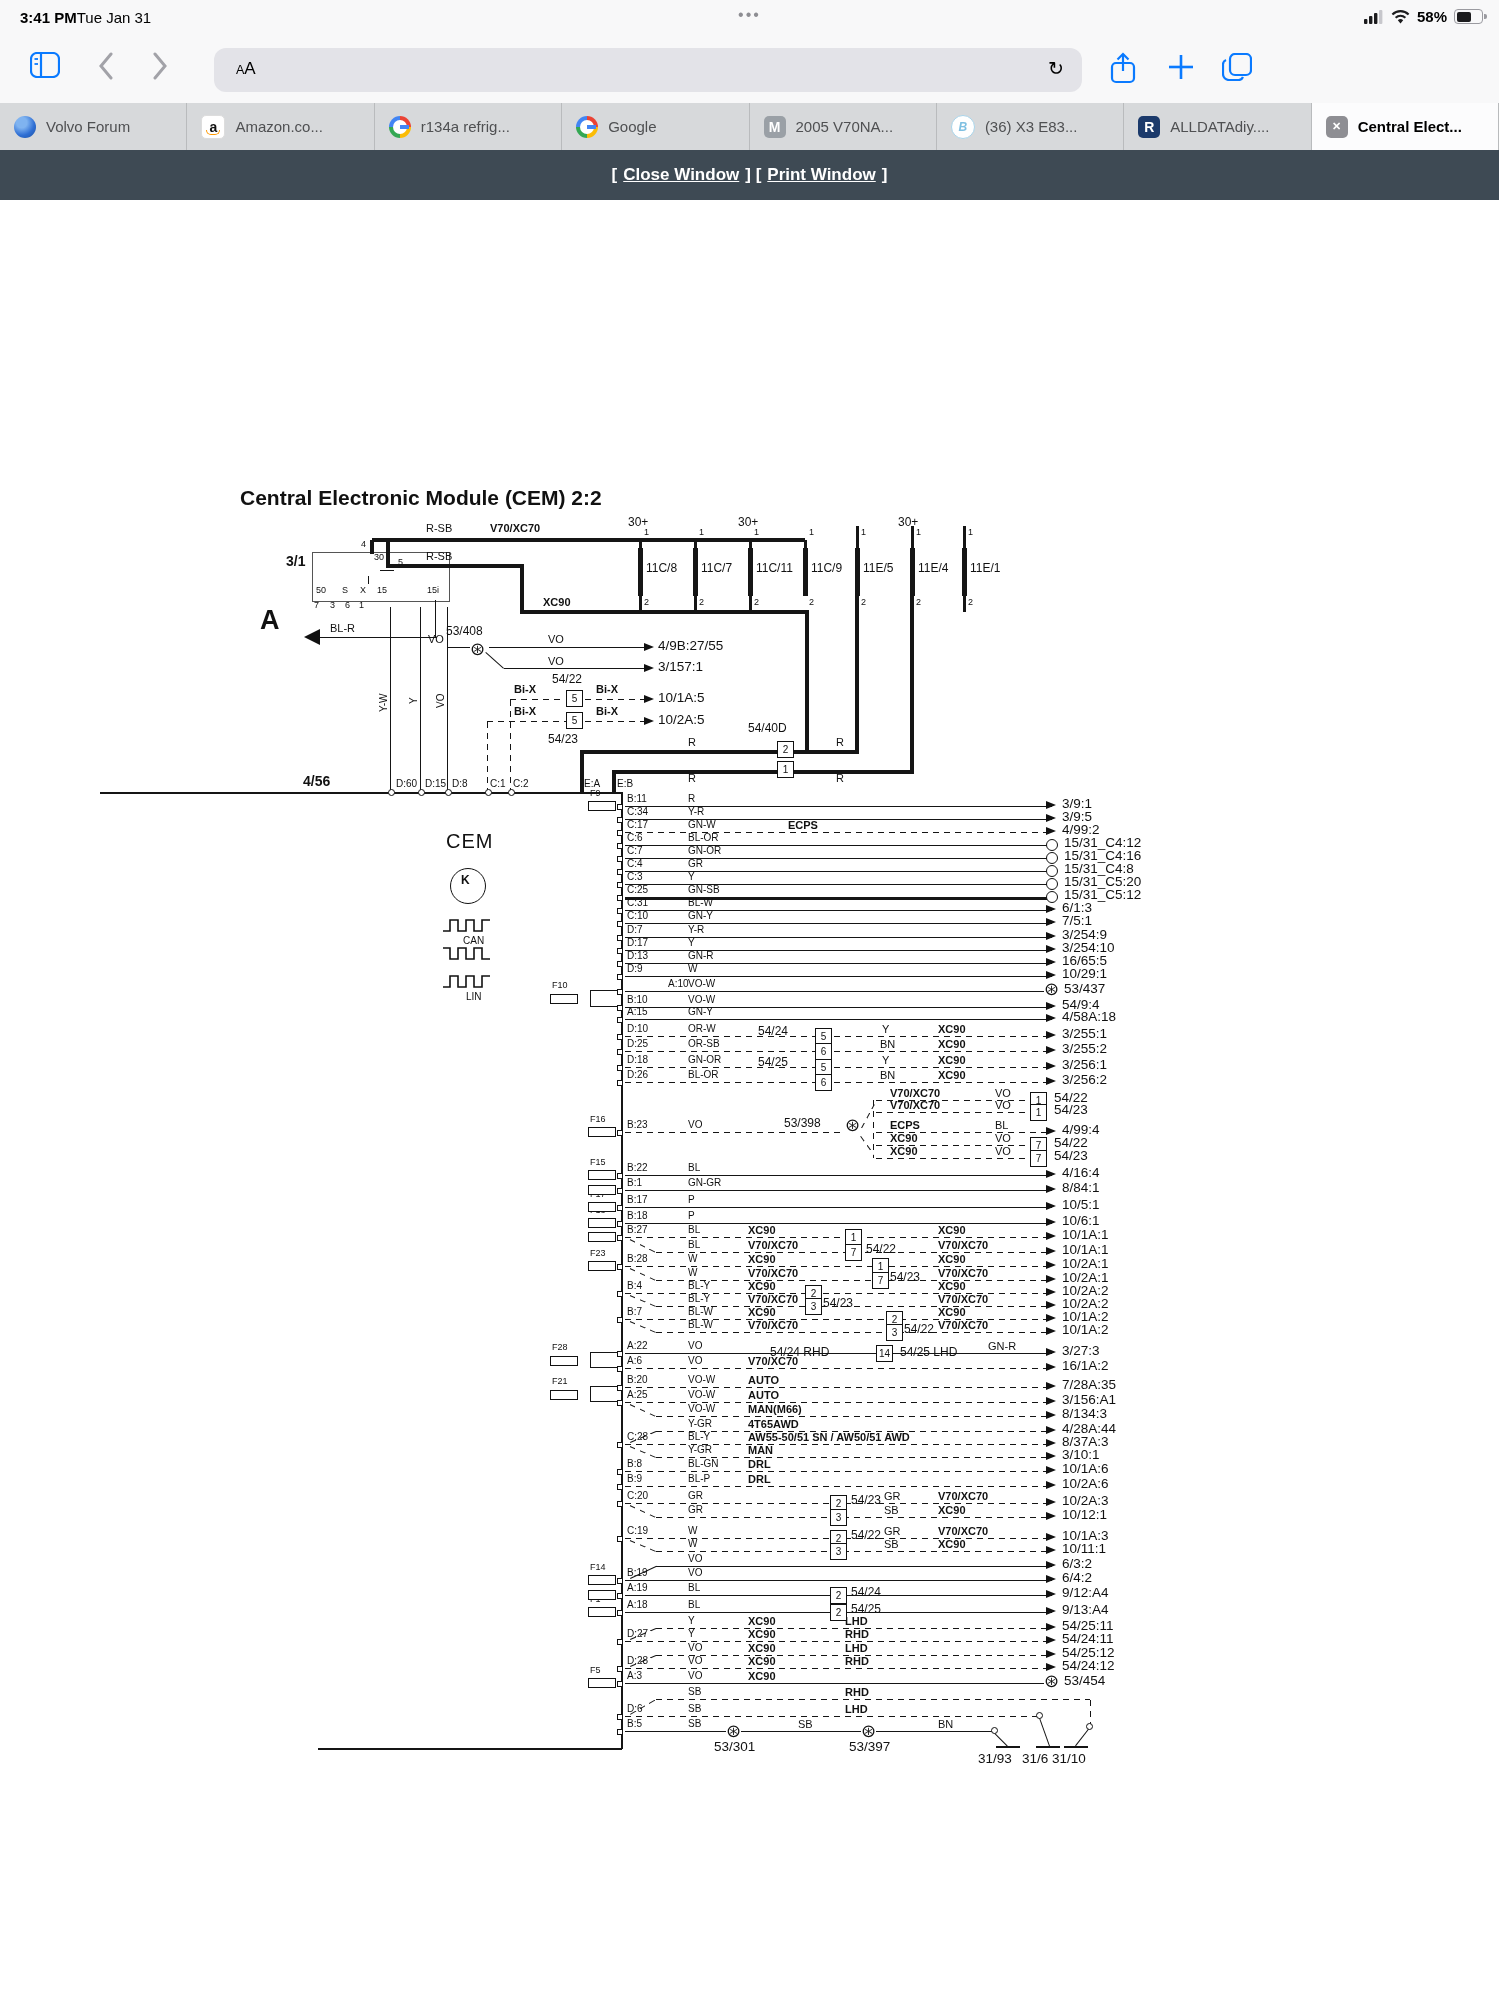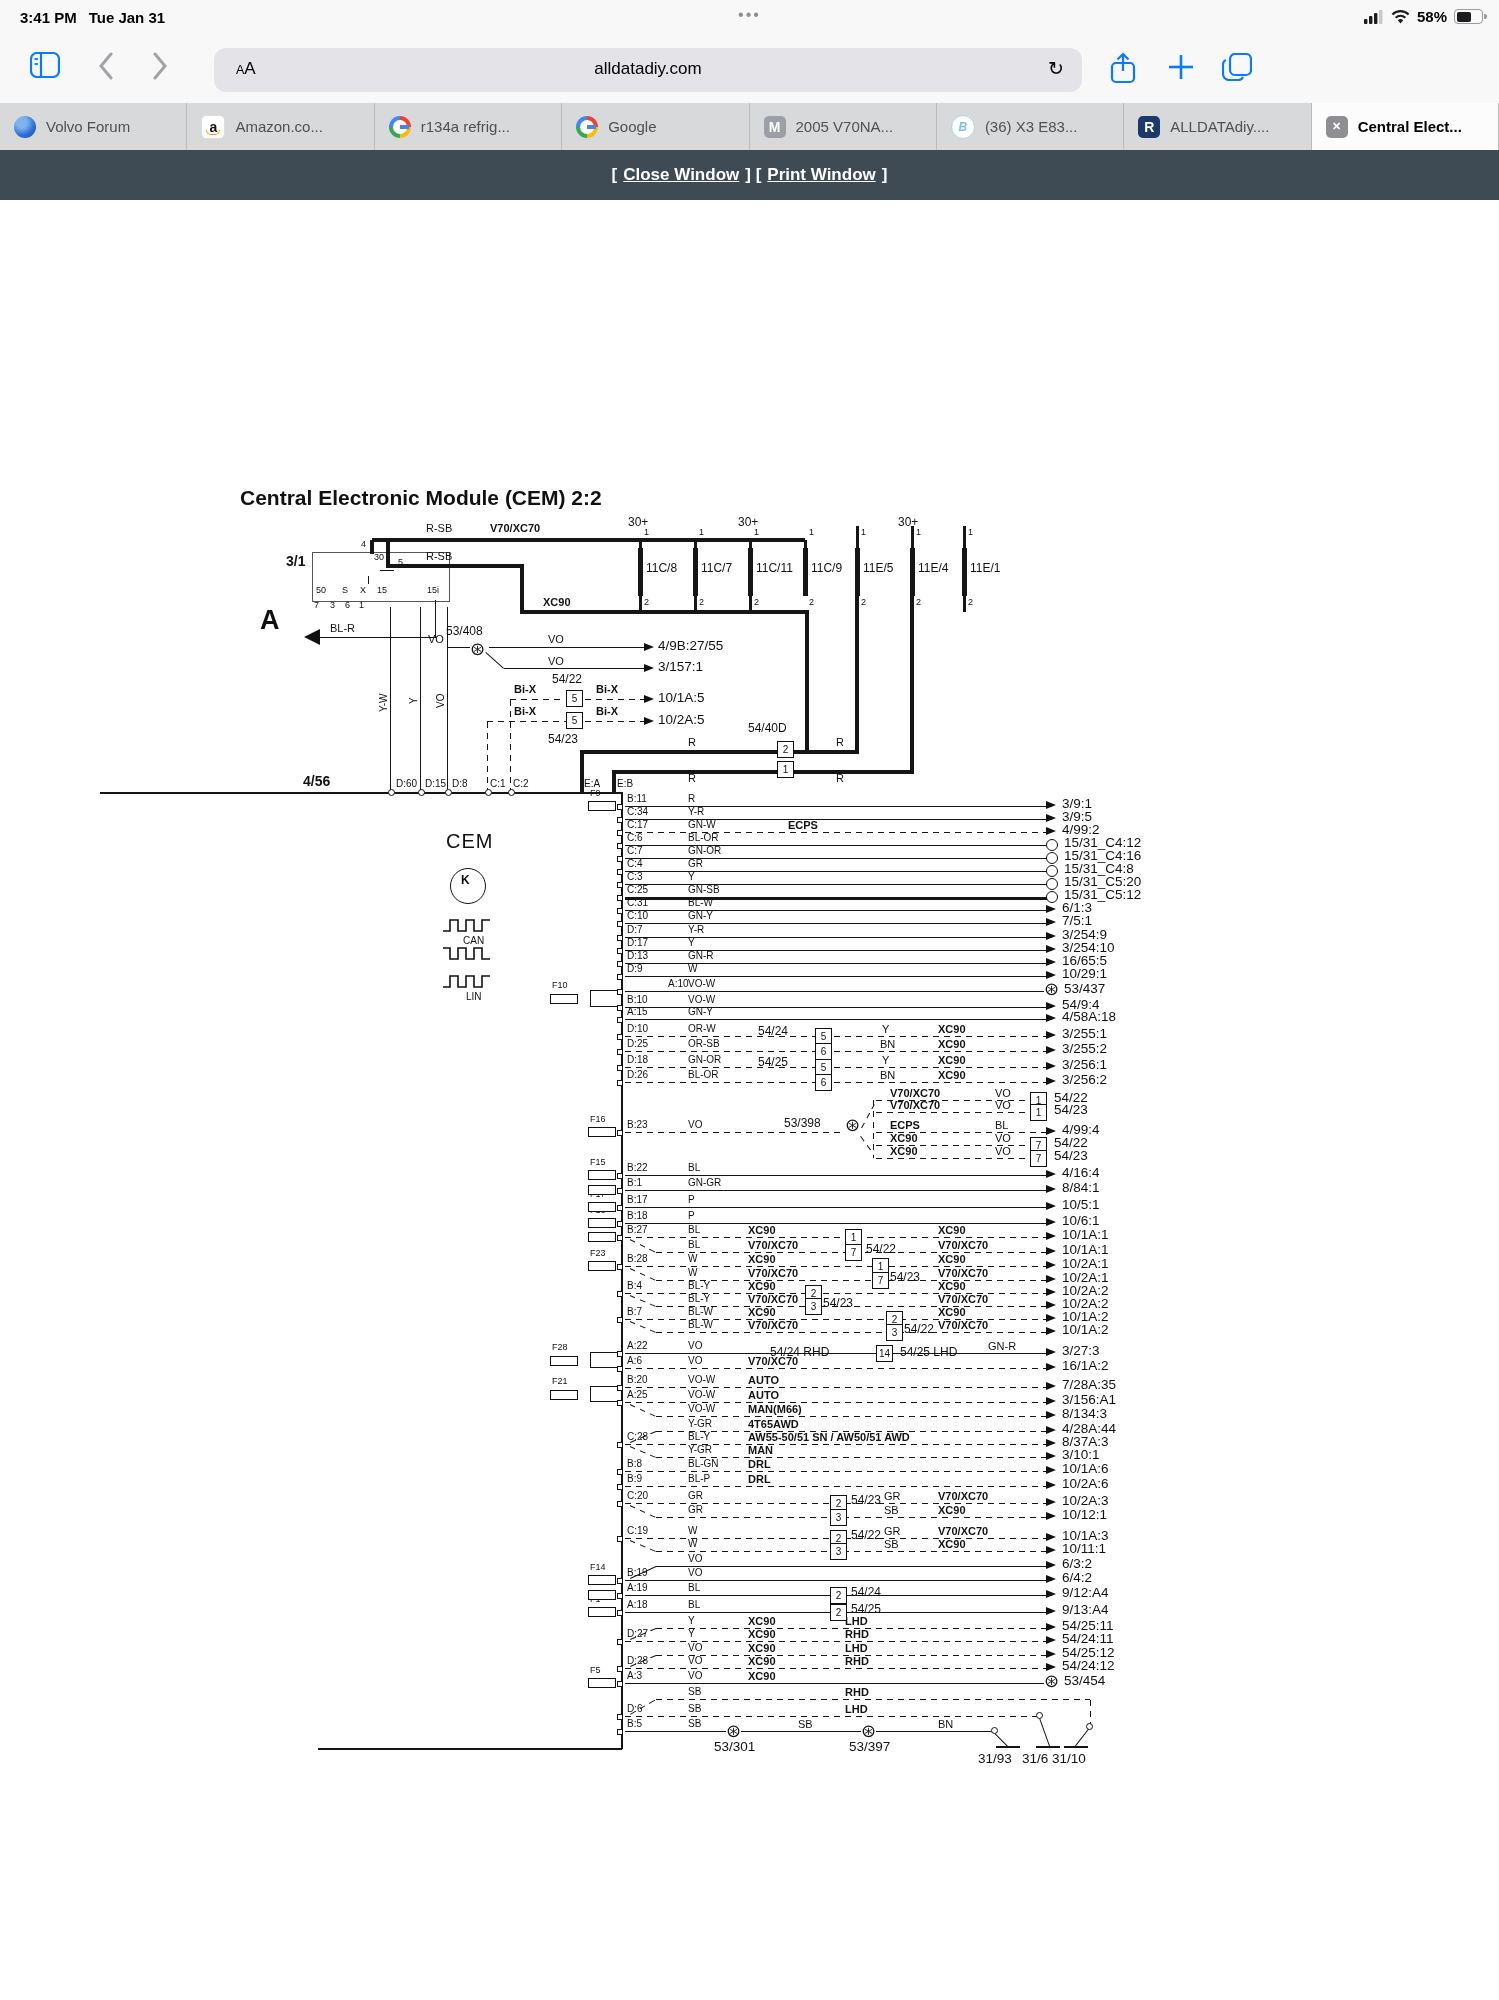--- a/index.html
+++ b/index.html
@@ -2,21 +2,21 @@
 <html><head>
 <meta charset="utf-8">
 <style>
   html,body{margin:0;padding:0;background:#fff;width:1499px;height:2000px;overflow:hidden;
     font-family:"Liberation Sans",sans-serif;-webkit-font-smoothing:antialiased;}
   #app{position:relative;width:1499px;height:2000px;background:#fff;}
 
   
   #statusbar{position:absolute;left:0;top:0;width:100%;height:40px;background:#f8f8f9;}
   .sb-left{position:absolute;left:20px;top:9px;font-size:15px;font-weight:700;color:#000;}
-  .sb-date{font-weight:700;margin-left:12px;}
+  .sb-date{font-weight:400;}
   .sb-dots{position:absolute;left:0;right:0;top:6px;text-align:center;color:#8e8e93;font-size:16px;letter-spacing:2px;}
   .sb-right{position:absolute;right:16px;top:8px;display:flex;align-items:center;gap:7px;}
   .sb-batt-pct{font-size:15px;font-weight:600;color:#000;}
   .batt{position:relative;width:27px;height:13px;border:1.5px solid #9a9aa0;border-radius:4px;}
   .batt i{position:absolute;left:1.5px;top:1.5px;bottom:1.5px;width:55%;background:#1c1c1e;border-radius:2px;}
   .batt:after{content:"";position:absolute;right:-4.5px;top:3.5px;width:2.5px;height:5px;background:#9a9aa0;border-radius:0 2px 2px 0;}
 
   
   #toolbar{position:absolute;left:0;top:40px;width:100%;height:63px;background:#f8f8f9;}
   .tb-ic{position:absolute;top:12px;cursor:pointer;}
@@ -116,21 +116,20 @@
       <line x1="4.5" y1="12" x2="8" y2="12" stroke="#0a7aff" stroke-width="1.8"></line>
     </svg>
     <svg class="tb-ic" style="left:98px" width="16" height="28" viewBox="0 0 16 28">
       <path d="M13 2 L3 14 L13 26" stroke="#a2a2a8" stroke-width="3" fill="none" stroke-linecap="round"></path>
     </svg>
     <svg class="tb-ic" style="left:152px" width="16" height="28" viewBox="0 0 16 28">
       <path d="M3 2 L13 14 L3 26" stroke="#a2a2a8" stroke-width="3" fill="none" stroke-linecap="round"></path>
     </svg>
     <div class="urlbox">
       <span class="aa"><span class="sm">A</span>A</span>
-      <span class="urltext">alldatadiy.com</span>
       <span class="refresh">↻</span>
     </div>
     <svg class="tb-ic" style="left:1110px" width="26" height="32" viewBox="0 0 26 32">
       <rect x="2" y="11" width="22" height="19" rx="4" fill="none" stroke="#0a7aff" stroke-width="2.2"></rect>
       <line x1="13" y1="2" x2="13" y2="19" stroke="#0a7aff" stroke-width="2.2"></line>
       <path d="M7.5 7.5 L13 2 L18.5 7.5" stroke="#0a7aff" stroke-width="2.2" fill="none"></path>
     </svg>
     <svg class="tb-ic" style="left:1168px;top:14px" width="26" height="26" viewBox="0 0 26 26">
       <line x1="13" y1="1" x2="13" y2="25" stroke="#0a7aff" stroke-width="2.6"></line>
       <line x1="1" y1="13" x2="25" y2="13" stroke="#0a7aff" stroke-width="2.6"></line>

